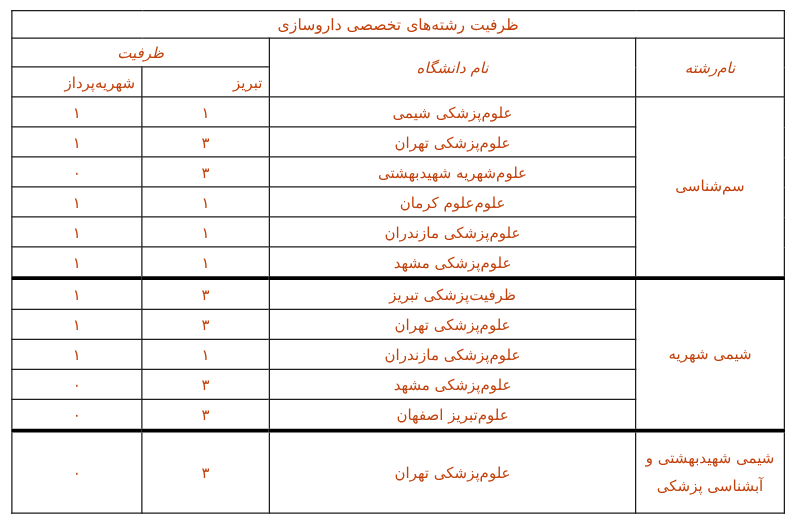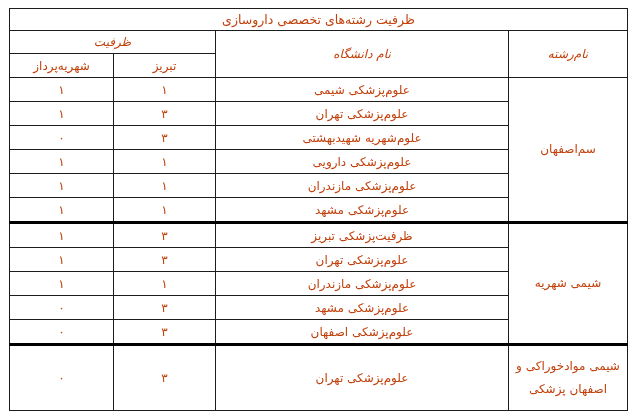--- a/index.html
+++ b/index.html
@@ -40,20 +40,21 @@
   tr.title-row td {
     height: 19px;
     font-size: 12.5px;
   }
   tr.header-row td {
     height: 20px;
     font-style: italic;
   }
   tr.subheader-row td {
     height: 21px;
+    text-align: right;
   }
   tr.group-start td {
     border-top: 3px solid #000000;
   }
   tr.tall-row td {
     height: 62px;
   }
   td.field-cell {
     line-height: 1.9;
     padding: 2px 6px;
@@ -80,37 +81,37 @@
           <td rowspan="2">نام دانشگاه</td>
           <td colspan="2">ظرفیت</td>
         </tr>
         <tr class="subheader-row">
           <td>تبریز</td>
           <td>شهریه‌پرداز</td>
         </tr>
       </tbody>
       <tbody id="table-body">
           <tr>
-            <td rowspan="6" class="field-cell">سم‌اصفهان</td>
+            <td rowspan="6" class="field-cell">سم‌شناسی</td>
             <td>علوم‌پزشکی شیمی</td>
             <td>۱</td>
             <td>۱</td>
           </tr>
           <tr>
             <td>علوم‌پزشکی تهران</td>
             <td>۳</td>
             <td>۱</td>
           </tr>
           <tr>
             <td>علوم‌شهریه شهیدبهشتی</td>
             <td>۳</td>
             <td>۰</td>
           </tr>
           <tr>
-            <td>علوم‌پزشکی دارویی</td>
+            <td>علوم‌علوم کرمان</td>
             <td>۱</td>
             <td>۱</td>
           </tr>
           <tr>
             <td>علوم‌پزشکی مازندران</td>
             <td>۱</td>
             <td>۱</td>
           </tr>
           <tr>
             <td>علوم‌پزشکی مشهد</td>
@@ -132,26 +133,26 @@
             <td>علوم‌پزشکی مازندران</td>
             <td>۱</td>
             <td>۱</td>
           </tr>
           <tr>
             <td>علوم‌پزشکی مشهد</td>
             <td>۳</td>
             <td>۰</td>
           </tr>
           <tr>
-            <td>علوم‌پزشکی اصفهان</td>
+            <td>علوم‌تبریز اصفهان</td>
             <td>۳</td>
             <td>۰</td>
           </tr>
           <tr class="group-start tall-row">
-            <td rowspan="1" class="field-cell">شیمی موادخوراکی و اصفهان پزشکی</td>
+            <td rowspan="1" class="field-cell">شیمی شهیدبهشتی و آبشناسی پزشکی</td>
             <td>علوم‌پزشکی تهران</td>
             <td>۳</td>
             <td>۰</td>
           </tr>
         </tbody>
     </table>
   </div>
 </div>
 
 </body></html>

